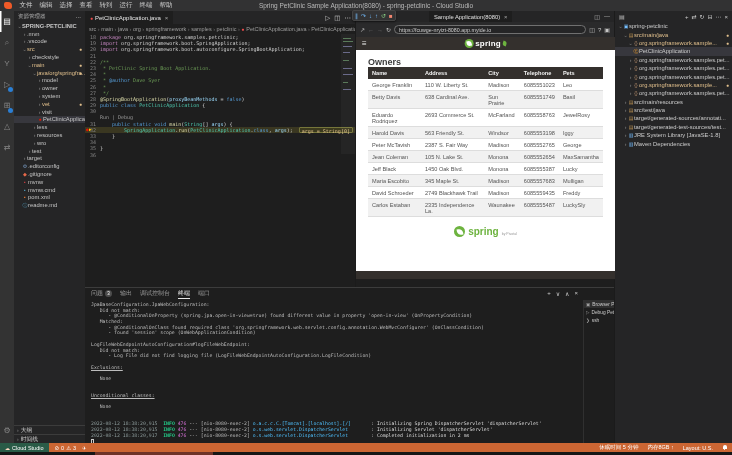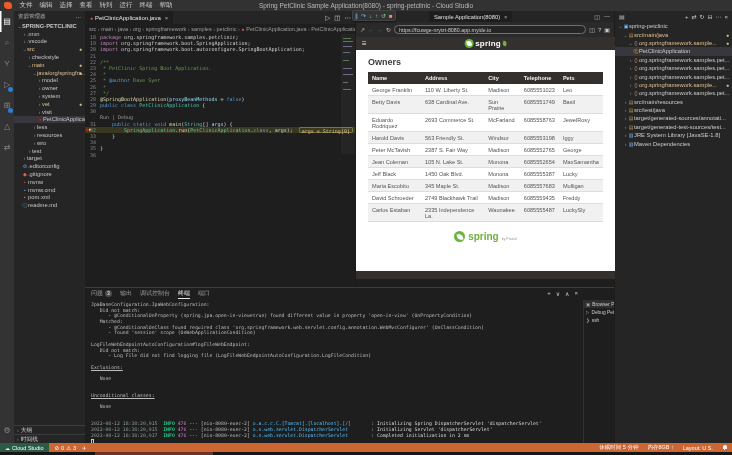--- a/index.html
+++ b/index.html
@@ -76,21 +76,21 @@
   .urlbox{flex:1;height:9px;background:#252526;border:1px solid #707070;border-radius:5px;display:flex;align-items:center;padding:0 4px;font-size:5.3px;color:#cfcfcf;white-space:nowrap;overflow:hidden;}
   .page{position:absolute;left:0;top:26px;width:259px;height:242px;background:#ffffff;overflow:hidden;}
   .pg-header{height:13px;background:#34302d;display:flex;align-items:center;position:relative;}
   .hamburger{color:#e8e8e8;font-size:8px;margin-left:6px;}
   .brand{position:absolute;left:50%;top:0;height:13px;transform:translateX(-50%);display:flex;align-items:center;gap:2px;}
   .leafball{width:9px;height:9px;border-radius:50%;background:#6db33f;position:relative;flex:none;}
   .leafball::after{content:"";position:absolute;left:2px;top:2px;width:5px;height:5px;border-radius:0 70% 0 70%;background:#fff;transform:rotate(-10deg);}
   .brand .bt{color:#fff;font-weight:bold;font-size:8px;letter-spacing:0.2px;}
   .leaf-sm{width:4px;height:5px;background:#6db33f;border-radius:0 70% 0 70%;transform:rotate(20deg);}
   .pg-content{padding:7px 12px 0 12px;}
-  .owners-h{font-size:9px;color:#3c3c3c;font-weight:600;margin-bottom:5px;}
+  .owners-h{font-size:9px;color:#3c3c3c;font-weight:600;}
   table.owners{width:100%;border-collapse:collapse;font-size:5.6px;}
   table.owners th{background:#34302d;color:#f2f2f2;text-align:left;font-weight:bold;padding:3px 4px;}
   table.owners td{padding:2.5px 4px;border-bottom:1px solid #dddddd;color:#555555;vertical-align:top;}
   table.owners tbody tr:nth-child(even){background:#f1f1f1;}
   td.namelink{color:#549f38;}
   .pg-footer{margin-top:9px;display:flex;align-items:center;justify-content:center;gap:3px;}
   .leafball.big{width:11px;height:11px;}
   .leafball.big::after{left:2.5px;top:2.5px;width:6px;height:6px;}
   .pg-footer .bt{color:#6db33f;font-weight:bold;font-size:10px;}
   .pg-footer .note{font-size:3.5px;color:#999;align-self:flex-end;margin-bottom:1px;}

